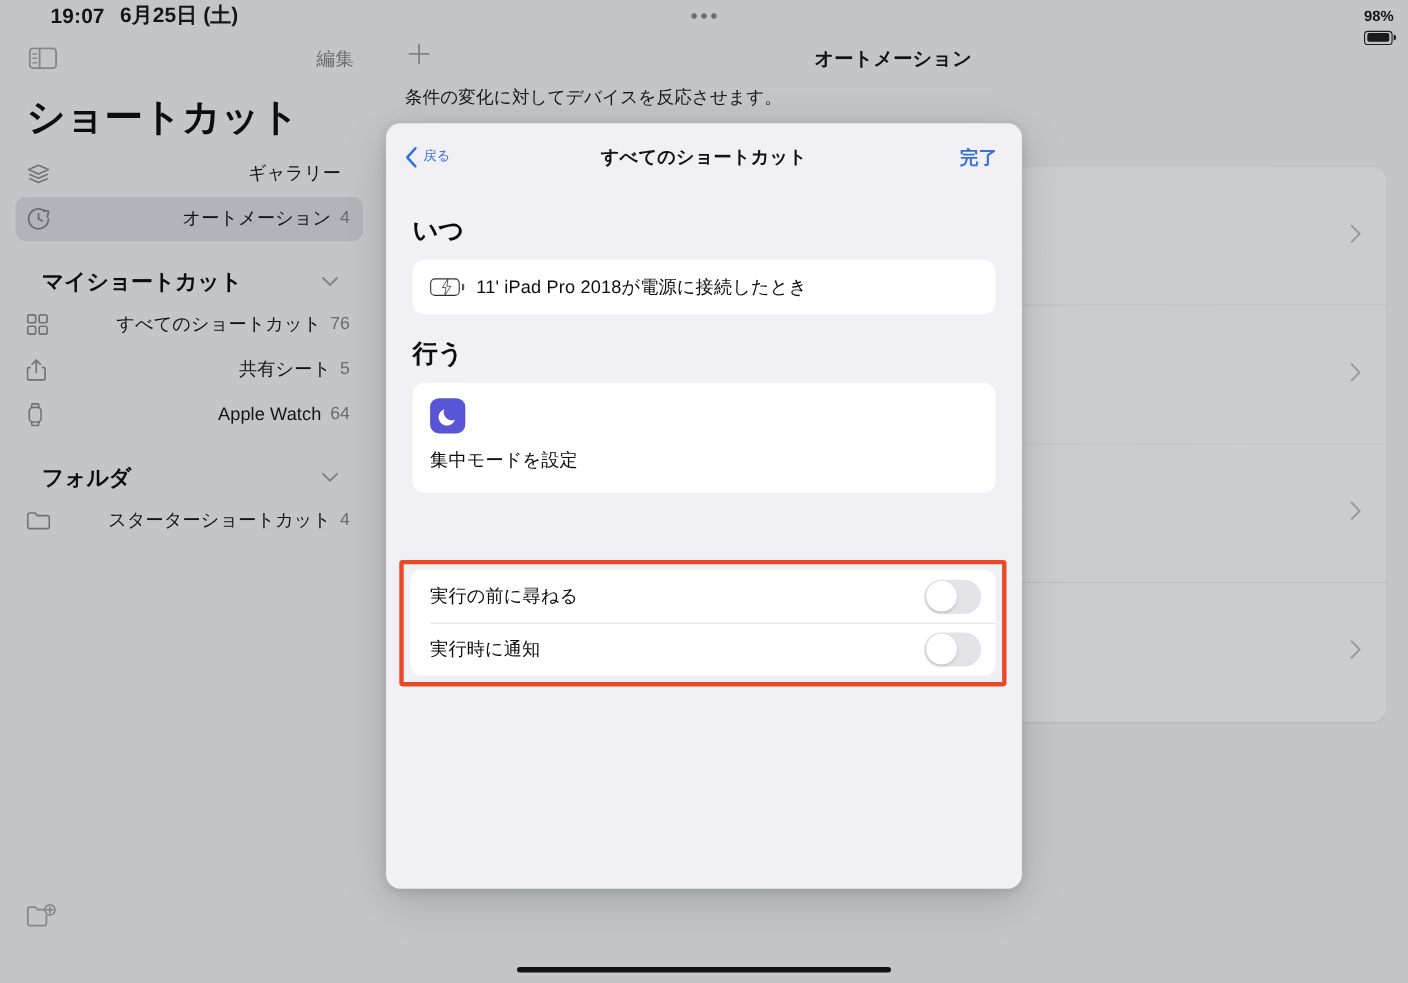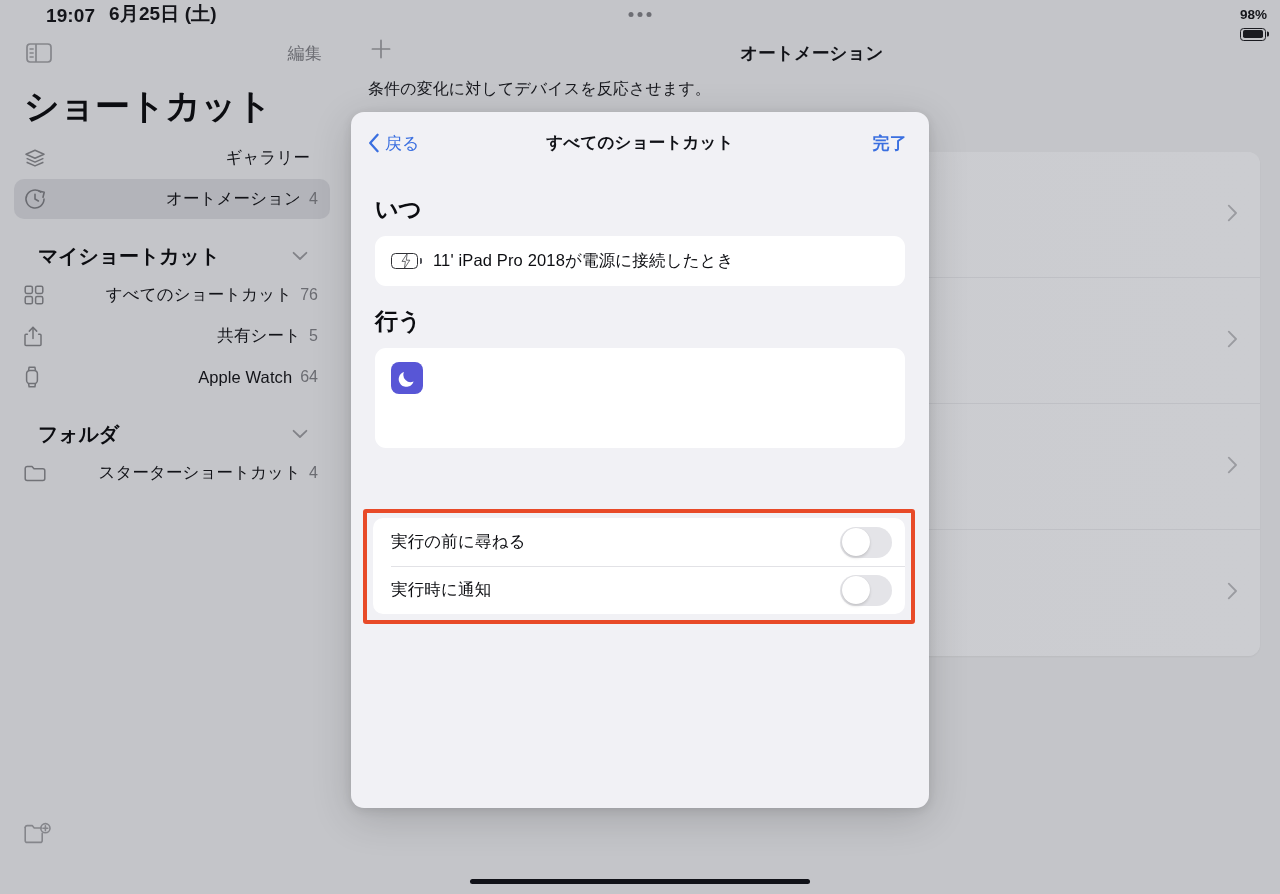--- a/index.html
+++ b/index.html
@@ -264,23 +264,23 @@
   .sheet-header {
     position: relative;
     height: 62px;
     display: flex;
     align-items: center;
   }
   .sheet-back {
     position: absolute;
     left: 17px;
     display: flex;
-    align-items: center;
+    align-items: flex-start;
     gap: 5px;
-    font-size: 17px;
+    font-size: 12px;
     color: #3a6fe0;
   }
   .back-chevron { display: block; }
   .sheet-title {
     position: absolute;
     left: 0; right: 0;
     text-align: center;
     font-size: 16.5px;
     font-weight: 700;
     color: #101116;
@@ -666,20 +666,21 @@
       <span class="trigger-text">11' iPad Pro 2018が電源に接続したとき</span>
     </div>
 
     <div class="group-heading">行う</div>
     <div class="card action-card">
       <span class="focus-icon">
         <svg width="19" height="19" viewBox="0 0 19 19">
           <path d="M15.6 12.4 A7.2 7.2 0 0 1 6.0 3.0 A7.6 7.6 0 1 0 15.6 12.4 Z" fill="#ffffff"></path>
         </svg>
       </span>
+      <div class="action-label">集中モードを設定</div>
     </div>
 
   </div>
 
   <div class="toggle-card">
     <div class="toggle-row">
       <span class="toggle-label">実行の前に尋ねる</span>
       <span class="switch">
         <span class="knob"></span>
       </span>

